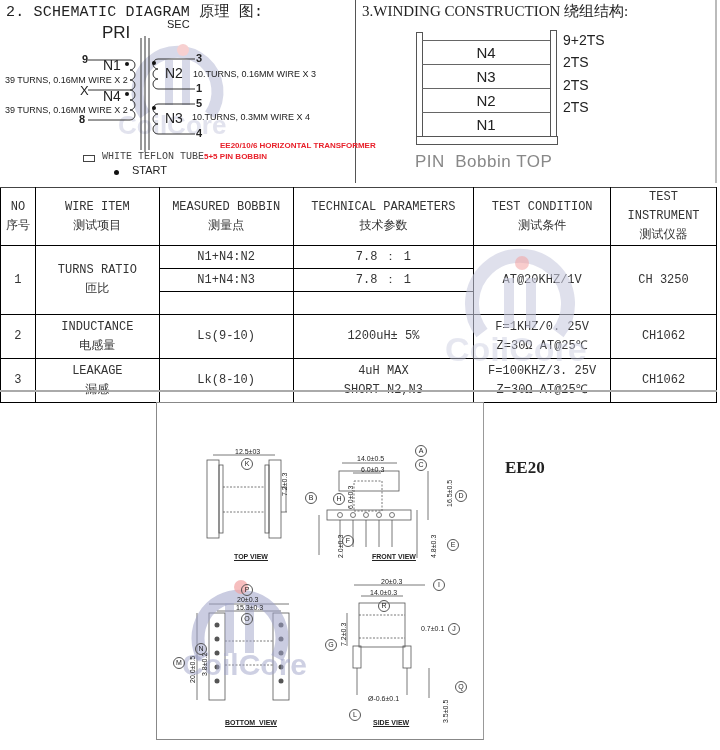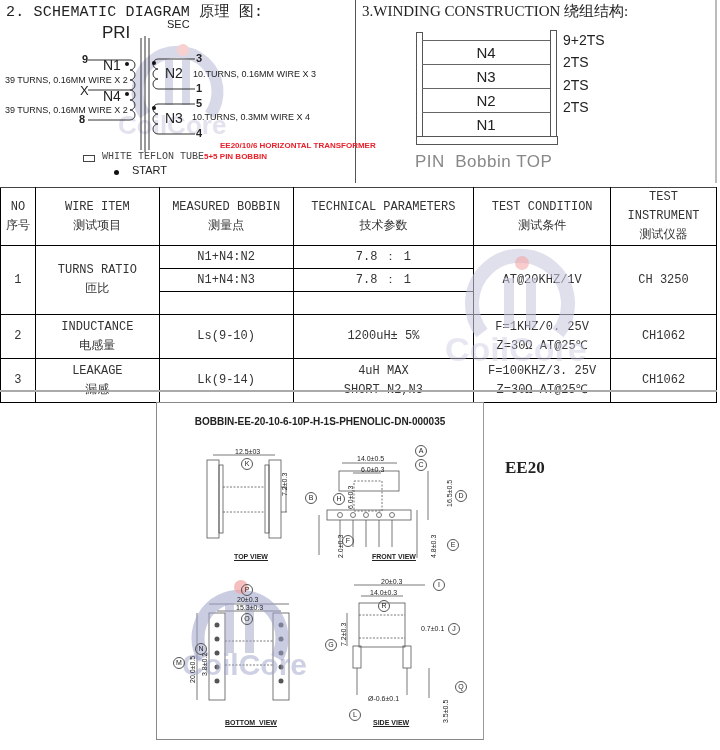--- a/index.html
+++ b/index.html
@@ -192,21 +192,21 @@
           <div>Z=30Ω  AT@25℃</div>
         </td>
     <td>CH1062</td>
   </tr>
   <tr class="r3">
     <td>3</td>
     <td>
           <div>LEAKAGE</div>
           <div>漏感</div>
         </td>
-    <td>Lk(9-14)</td>
+    <td>Lk(8-10)</td>
     <td>
           <div>4uH MAX</div>
           <div>SHORT N2,N3</div>
         </td>
     <td>
           <div>F=100KHZ/3. 25V</div>
           <div>Z=30Ω  AT@25℃</div>
         </td>
     <td>CH1062</td>
   </tr>
@@ -216,21 +216,20 @@
 
 <svg class="abs watermark" style="left:460px;top:228px" width="120" height="130">
   <path d="M22 105 A48 48 0 1 1 98 105" fill="none" stroke="#c9cce0" stroke-opacity="0.6" stroke-width="14"></path>
   <rect x="44" y="50" width="10" height="50" fill="#c9cce0" fill-opacity="0.6"></rect>
   <rect x="66" y="50" width="10" height="50" fill="#c9cce0" fill-opacity="0.6"></rect>
   <circle cx="62" cy="35" r="7" fill="#f2a3a3" fill-opacity="0.55"></circle>
 </svg>
 <div class="abs sans watermark" style="left:445px;top:330px;font-size:34px;font-weight:bold;color:#c9cce0;opacity:0.45">CoilCore</div>
 
 <div class="abs" id="drawing">
-  <div class="abs" id="draw-title">BOBBIN-EE-20-10-6-10P-H-1S-PHENOLIC-DN-000035</div>
 
   <svg class="abs" style="left:0;top:0" width="326" height="336">
     <g stroke="#555" stroke-width="0.8" fill="none">
 
       <rect x="50" y="57" width="12" height="78"></rect>
         <rect x="62" y="62" width="4" height="68"></rect>
       <rect x="112" y="57" width="12" height="78"></rect>
         <rect x="108" y="62" width="4" height="68"></rect>
       <line x1="66" y1="84" x2="108" y2="84" stroke-dasharray="2 1.5"></line>
       <line x1="66" y1="109" x2="108" y2="109" stroke-dasharray="2 1.5"></line>

